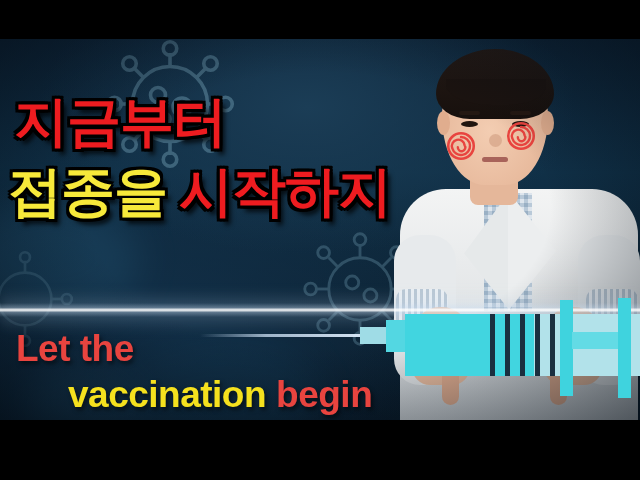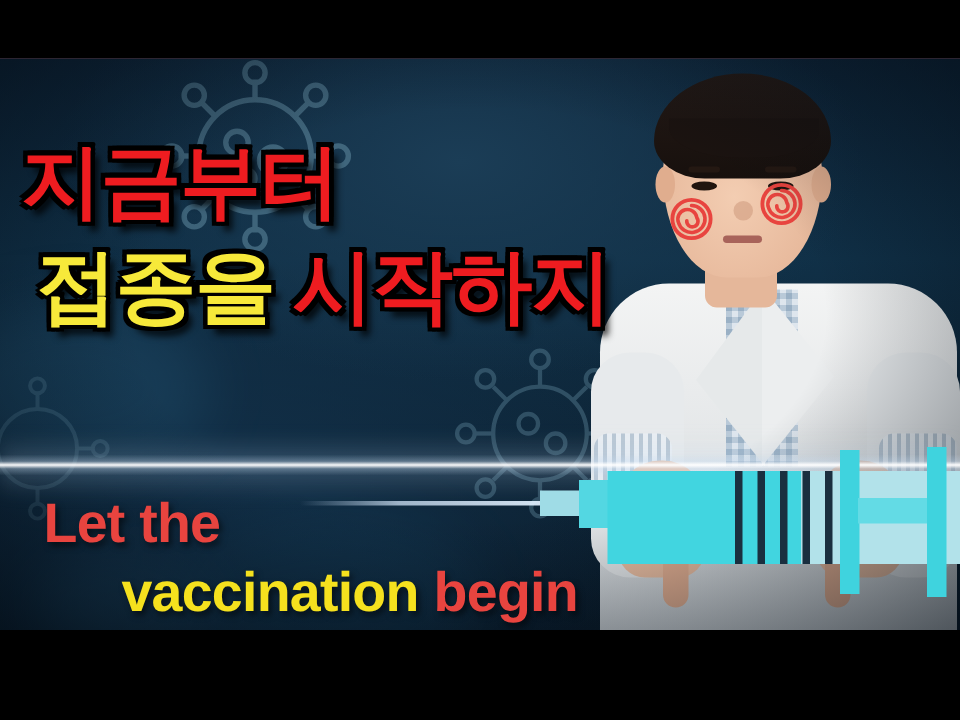--- a/index.html
+++ b/index.html
@@ -1,18 +1,18 @@
 <!DOCTYPE html>
 <html><head>
 <meta charset="utf-8">
 <style>
   html,body{margin:0;padding:0;background:#000;}
   #stage{
     position:relative;width:640px;height:480px;overflow:hidden;
-    background:#f9a8d4;font-family:"Liberation Sans","DejaVu Sans",sans-serif;
+    background:#eab308;font-family:"Liberation Sans","DejaVu Sans",sans-serif;
   }
 
   
   #frame{
     position:absolute;left:0;top:39px;width:640px;height:381px;overflow:hidden;
     background:#0d2033;
   }
   .bg-base{
     position:absolute;inset:0;
     background:
@@ -109,38 +109,38 @@
   
   #kr{position:absolute;left:0;top:55px;width:430px;}
   .kr-line{font-weight:900;letter-spacing:-1px;line-height:1;white-space:nowrap;}
   .kr1{
     font-size:54px;color:#ee1c20;padding-left:14px;
     text-shadow:
       -3px 0 0 #000,3px 0 0 #000,0 -3px 0 #000,0 3px 0 #000,
       -3px -3px 0 #000,3px -3px 0 #000,-3px 3px 0 #000,3px 3px 0 #000,
       5px 6px 5px rgba(0,0,0,.85);
   }
-  .kr2{font-size:54px;padding-left:24px;margin-top:16px;}
+  .kr2{font-size:54px;padding-left:8px;margin-top:16px;}
   .kr2 .y{
     color:#f7e93a;
     text-shadow:
       -3px 0 0 #000,3px 0 0 #000,0 -3px 0 #000,0 3px 0 #000,
       -3px -3px 0 #000,3px -3px 0 #000,-3px 3px 0 #000,3px 3px 0 #000,
       5px 6px 5px rgba(0,0,0,.85);
   }
   .kr2 .r{
     color:#ee1c20;margin-left:12px;
     text-shadow:
       -3px 0 0 #000,3px 0 0 #000,0 -3px 0 #000,0 3px 0 #000,
       -3px -3px 0 #000,3px -3px 0 #000,-3px 3px 0 #000,3px 3px 0 #000,
       5px 6px 5px rgba(0,0,0,.85);
   }
 
   
-  #en{position:absolute;left:13px;top:291px;width:470px;}
+  #en{position:absolute;left:0;top:291px;width:470px;}
   .en-line{font-weight:900;line-height:1;white-space:nowrap;letter-spacing:-.5px;
            text-shadow:2px 3px 4px rgba(0,0,0,.55);}
   .en1{font-size:37px;padding-left:16px;color:#e8443f;}
   .en2{font-size:37px;padding-left:68px;margin-top:9px;}
   .en2 .y{color:#f5e11e;}
   .en2 .r{color:#e8443f;margin-left:10px;}
 
   
   .bar{position:absolute;left:0;width:640px;background:#000;}
   #bar-top{top:0;height:39px;}

